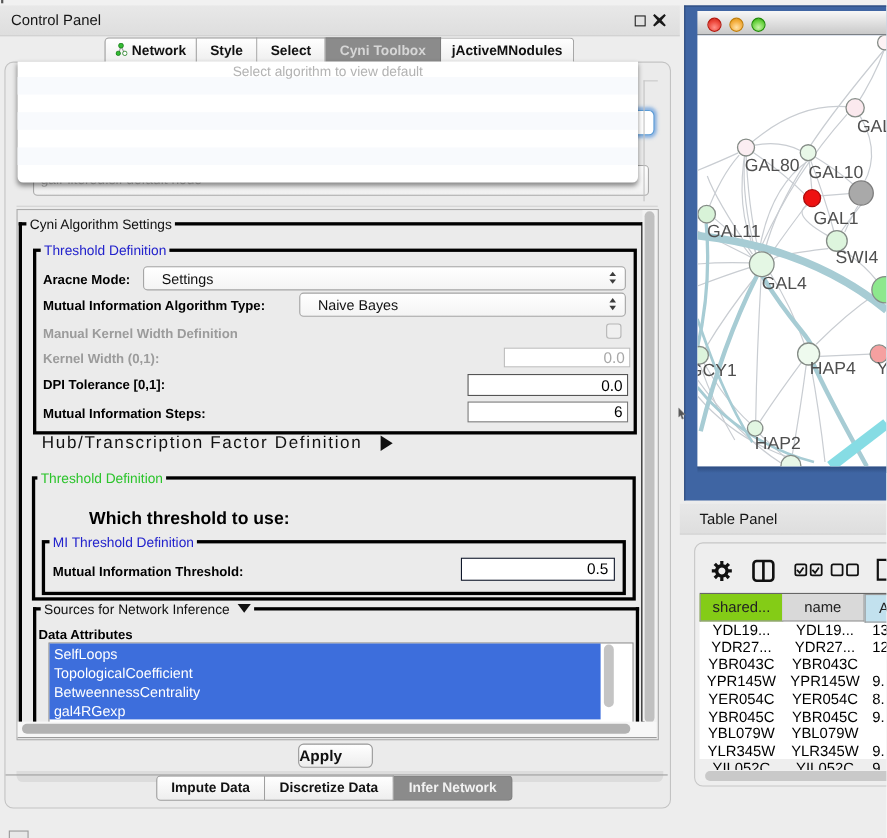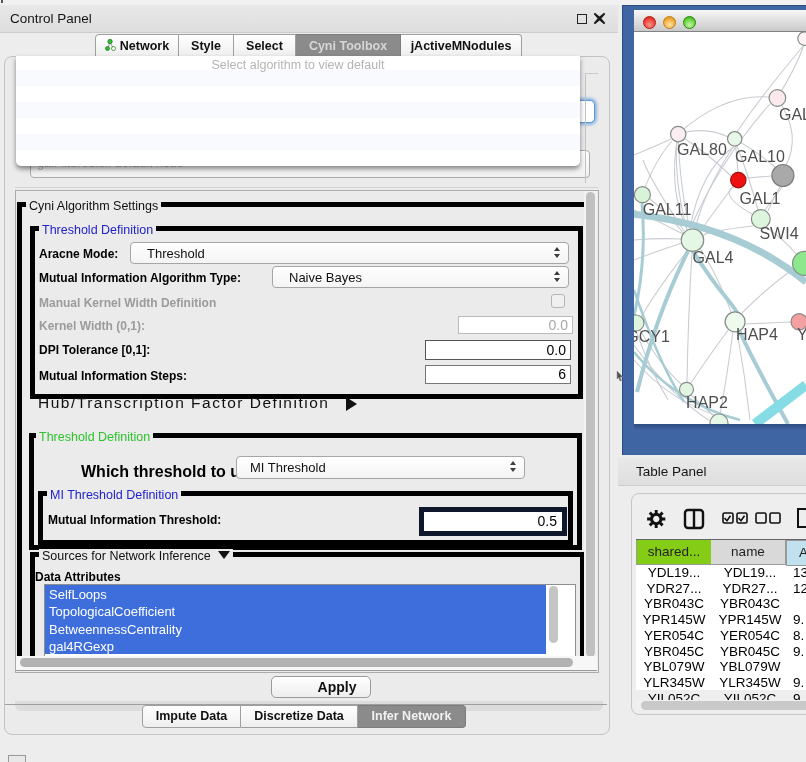--- a/index.html
+++ b/index.html
@@ -6,21 +6,21 @@
   body{font-family:"Liberation Sans",sans-serif;}
   #page{position:relative;width:806px;height:762px;background:#ededed;overflow:hidden;}
   .abs{position:absolute;}
   .b{font-weight:bold;}
   .combo{position:absolute;border:1px solid #a6a6a6;border-radius:4px;background:linear-gradient(#ffffff,#f4f4f4);font-size:13px;color:#111;}
   .combo .txt{position:absolute;left:16px;top:3px;}
   .arrows{position:absolute;right:7px;top:4px;width:7px;display:block;}
   .arrows .up{display:block;width:0;height:0;border-left:3.5px solid transparent;border-right:3.5px solid transparent;border-bottom:4.5px solid #3c3c3c;margin-bottom:2.5px;}
   .arrows .dn{display:block;width:0;height:0;border-left:3.5px solid transparent;border-right:3.5px solid transparent;border-top:4.5px solid #3c3c3c;}
   .field{position:absolute;background:#fff;font-size:14px;color:#000;text-align:right;}
-  .grp{position:absolute;border:5px solid #000000;}
+  .grp{position:absolute;border:3px solid #000000;}
   .grplab{position:absolute;top:-8px;left:4px;background:#ebebeb;padding:0 3px;font-size:12.5px;white-space:nowrap;}
   .tab{height:22px;line-height:22px;font-size:12.5px;font-weight:bold;text-align:center;background:linear-gradient(#ffffff,#eeeeee);border:1px solid #9f9f9f;border-left:none;color:#111;}
 </style>
 </head>
 <body>
 <div id="page">
 
   <div class="abs" style="left:0;top:0;width:806px;height:5px;background:#f1f1f1;"></div>
   <div class="abs" style="left:1px;top:0;width:2px;height:3px;background:#555;"></div>
 
@@ -59,21 +59,21 @@
 
   <div class="grp" style="left:17px;top:202px;width:563px;height:454px;border-bottom:none;">
     <span class="grplab" style="color:#111;">Cyni Algorithm Settings</span>
   </div>
 
   <div class="grp" style="left:30px;top:226px;width:543px;height:163px;">
     <span class="grplab" style="color:#2222cc;">Threshold Definition</span>
   </div>
   <div class="abs b" style="left:39px;top:247px;font-size:12px;">Aracne Mode:</div>
   <div class="combo" style="left:130px;top:242px;width:437px;height:20px;">
-      <span class="txt">Threshold</span>
+      <span class="txt">Settings</span>
       <span class="arrows">
         <span class="up"></span>
         <span class="dn"></span>
       </span>
     </div>
   <div class="abs b" style="left:39px;top:271px;font-size:12px;">Mutual Information Algorithm Type:</div>
   <div class="combo" style="left:272px;top:266px;width:295px;height:20px;">
       <span class="txt">Naive Bayes</span>
       <span class="arrows">
         <span class="up"></span>
@@ -87,49 +87,42 @@
   <div class="abs b" style="left:39px;top:343px;font-size:12px;">DPI Tolerance [0,1]:</div>
   <div class="field" style="left:425px;top:340px;width:140px;height:18px;border:1px solid #555;padding-right:4px;line-height:18px;">0.0</div>
   <div class="abs b" style="left:39px;top:369px;font-size:12px;">Mutual Information Steps:</div>
   <div class="field" style="left:425px;top:365px;width:140px;height:17px;border:1px solid #777;padding-right:4px;line-height:17px;">6</div>
   <div class="abs" style="left:38px;top:394px;font-size:15.5px;letter-spacing:1.5px;color:#111;">Hub/Transcription Factor Definition<span style="display:inline-block;margin-left:17px;width:0;height:0;border-top:7px solid transparent;border-bottom:7px solid transparent;border-left:11px solid #111;vertical-align:-3px;"></span></div>
 
   <div class="grp" style="left:29px;top:433px;width:543px;height:107px;">
     <span class="grplab" style="color:#2cc42c;left:2px;">Threshold Definition</span>
   </div>
   <div class="abs b" style="left:81px;top:463px;font-size:16px;">Which threshold to use:</div>
-  <div class="combo" style="left:236px;top:456px;width:287px;height:21px;">
-      <span class="txt" style="left:13px;">MI Threshold</span>
-      <span class="arrows">
-        <span class="up"></span>
-        <span class="dn"></span>
-      </span>
-    </div>
   <div class="grp" style="left:38px;top:491px;width:525px;height:44px;">
     <span class="grplab" style="color:#2222cc;">MI Threshold Definition</span>
   </div>
   <div class="abs b" style="left:48px;top:513px;font-size:12px;">Mutual Information Threshold:</div>
-  <div class="field" style="left:419px;top:507px;width:133px;height:19px;border:5px solid #0f172a;padding-right:5px;line-height:19px;">0.5</div>
+  <div class="field" style="left:419px;top:507px;width:133px;height:19px;border:1px solid #0f172a;padding-right:5px;line-height:19px;">0.5</div>
 
   <div class="grp" style="left:30px;top:552px;width:545px;height:104px;border-bottom:none;">
     <span class="grplab" style="color:#111;">Sources for Network Inference&nbsp;&nbsp;<span style="display:inline-block;width:0;height:0;border-left:6px solid transparent;border-right:6px solid transparent;border-top:8px solid #111;vertical-align:1px;"></span></span>
   </div>
   <div class="abs b" style="left:35px;top:570px;font-size:12px;">Data Attributes</div>
 
   <div class="abs" style="left:44px;top:584px;width:530px;height:72px;background:#fff;border:1px solid #8e8e8e;"></div>
   <div class="abs" style="left:45px;top:585px;width:501px;height:69px;background:#3d6edc;"></div>
   <div class="abs" style="left:49px;top:586px;font-size:13px;line-height:17.3px;color:#fff;">SelfLoops<br>TopologicalCoefficient<br>BetweennessCentrality<br>gal4RGexp</div>
   <div class="abs" style="left:549px;top:586px;width:9px;height:57px;background:#c4c4c4;border-radius:5px;"></div>
 
   <div class="abs" style="left:584px;top:191px;width:13px;height:465px;background:#f2f2f2;"></div>
   <div class="abs" style="left:585.5px;top:192px;width:9px;height:465px;background:#c0c0c0;border-radius:5px;"></div>
   <div class="abs" style="left:16px;top:656px;width:581px;height:14px;background:#f7f7f7;border-bottom:1px solid #9a9a9a;"></div>
   <div class="abs" style="left:20px;top:658px;width:553px;height:9px;background:#b2b2b2;border-radius:5px;"></div>
 
-  <div class="abs" style="left:271px;top:676px;width:66px;height:20px;border:1px solid #9a9a9a;border-radius:5px;background:linear-gradient(#ffffff,#ededed);text-align:center;line-height:20px;font-size:14px;font-weight:bold;color:#111;padding-left:32px;">Apply</div>
+  <div class="abs" style="left:271px;top:676px;width:66px;height:20px;border:1px solid #9a9a9a;border-radius:5px;background:linear-gradient(#ffffff,#ededed);line-height:20px;font-size:14px;font-weight:bold;color:#111;">Apply</div>
 
   <div class="abs" style="left:15px;top:701px;width:588px;height:10px;background:#dcdcdc;border-radius:0 0 6px 6px;"></div>
   <div class="abs" style="left:5px;top:704px;width:602px;height:1px;background:#9e9e9e;"></div>
   <div class="abs" style="left:142px;top:705px;height:21px;display:flex;">
     <div class="tab" style="width:97px;height:21px;line-height:21px;border-left:1px solid #9f9f9f;border-radius:4px 0 0 4px;">Impute Data</div>
     <div class="tab" style="width:116px;height:21px;line-height:21px;">Discretize Data</div>
     <div class="tab" style="width:107px;height:21px;line-height:21px;background:#8b8b8b;color:#f2f2f2;border-color:#7c7c7c;border-radius:0 4px 4px 0;">Infer Network</div>
   </div>
 
   <div class="abs" style="left:8px;top:755px;width:16px;height:12px;border:1px solid #9a9a9a;background:#e8e8e8;"></div>

